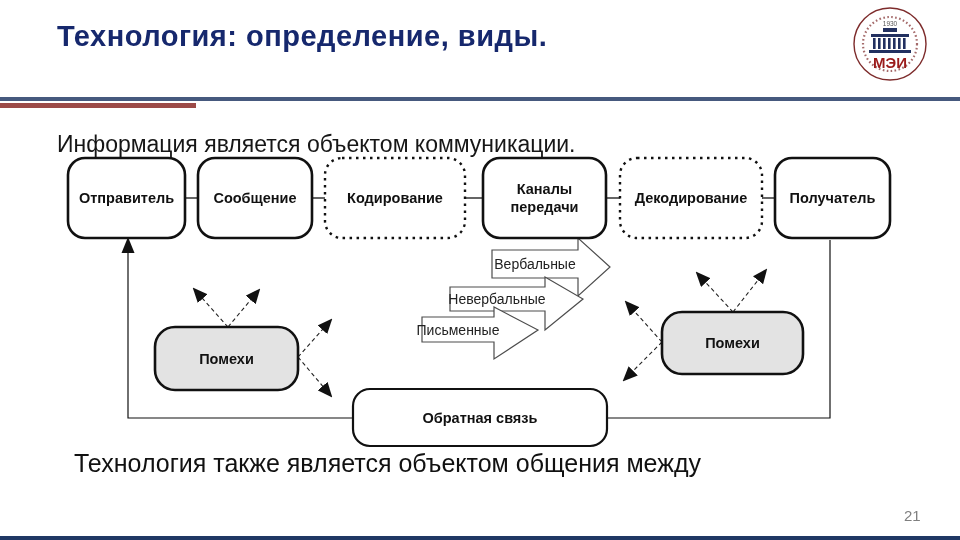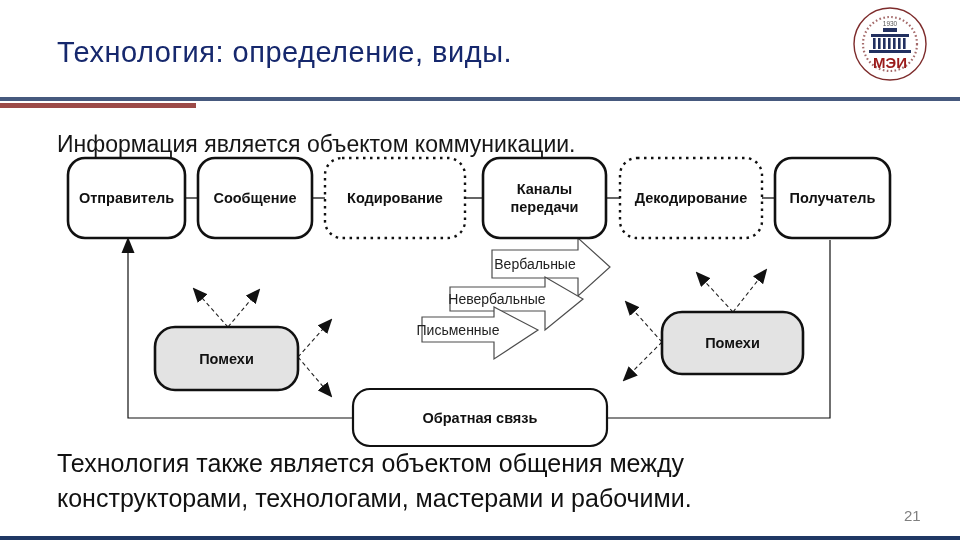--- a/index.html
+++ b/index.html
@@ -1,23 +1,23 @@
 <!DOCTYPE html>
 <html><head>
 <meta charset="utf-8">
 <style>
   html,body{margin:0;padding:0;background:#fff;}
   .slide{position:relative;width:960px;height:540px;background:#ffffff;overflow:hidden;
          font-family:"Liberation Sans","DejaVu Sans",sans-serif;}
-  .title{position:absolute;left:57px;top:20px;font-size:29px;font-weight:normal;
-         color:#16286d;letter-spacing:.5px;margin-top:16px;}
+  .title{position:absolute;left:57px;top:20px;font-size:29px;font-weight:bold;
+         color:#16286d;letter-spacing:.5px;}
   .rule-blue{position:absolute;left:0;top:97px;width:960px;height:4px;background:#46597e;}
   .rule-red{position:absolute;left:0;top:103px;width:196px;height:5px;background:#9c4a48;}
   .para1{position:absolute;left:57px;top:116px;font-size:23px;color:#161616;margin-top:15px;}
-  .para2{position:absolute;left:57px;top:446px;width:880px;font-size:25px;color:#111;
+  .para2{position:absolute;left:74px;top:446px;width:880px;font-size:25px;color:#111;
          line-height:1.38;}
   .pageno{position:absolute;left:904px;top:507px;font-size:15px;color:#7f7f7f;}
   .footer-bar{position:absolute;left:0;bottom:0;width:960px;height:4px;background:#1f3864;}
   .diagram{position:absolute;left:0;top:0;width:960px;height:540px;}
   .logo{position:absolute;left:845px;top:4px;width:90px;height:80px;}
   svg text{font-family:"Liberation Sans","DejaVu Sans",sans-serif;}
   .boxlbl{font-size:14.5px;font-weight:bold;fill:#111;text-anchor:middle;}
   .arrlbl{font-size:14px;fill:#222;text-anchor:middle;}
 </style>
 </head>
@@ -113,18 +113,17 @@
 
     <rect x="662" y="312" width="141" height="62" rx="20" fill="#e3e3e3" stroke="#111" stroke-width="2.6"></rect>
     <text x="732.5" y="348" class="boxlbl">Помехи</text>
 
     <rect x="353" y="389" width="254" height="57" rx="17" fill="#ffffff" stroke="#111" stroke-width="2.2"></rect>
     <text x="480" y="423" class="boxlbl">Обратная связь</text>
   </svg>
 
   <div class="para2">
     <div>Технология также является объектом общения между</div>
-    <div>конструкторами, технологами, мастерами и рабочими.</div>
   </div>
 
   <div class="pageno">21</div>
   <div class="footer-bar"></div>
 </div>
 
 </body></html>

